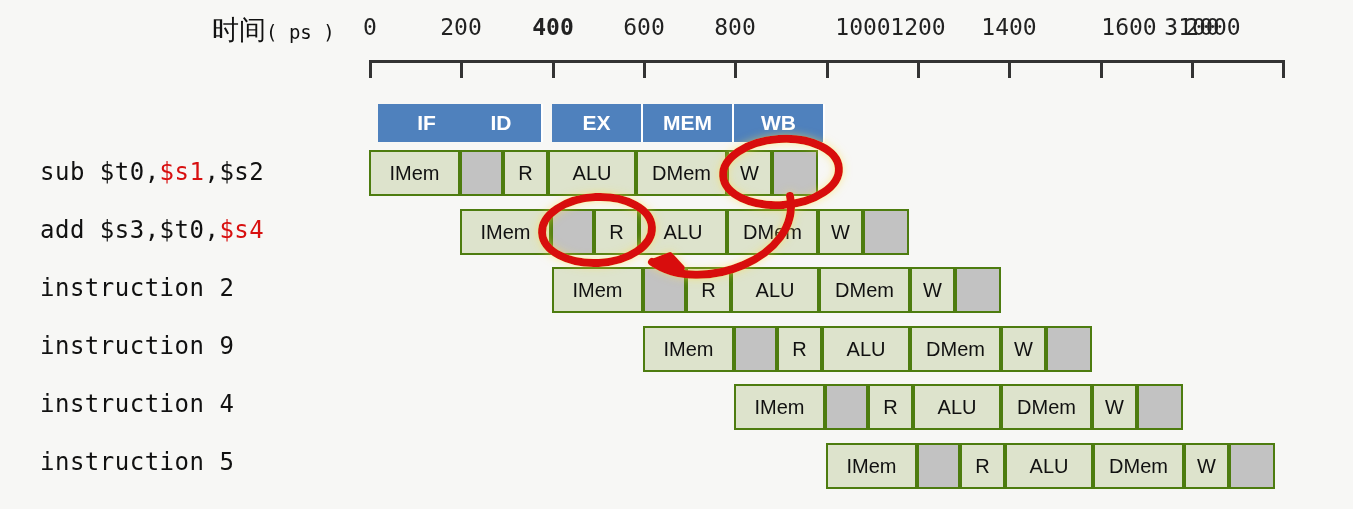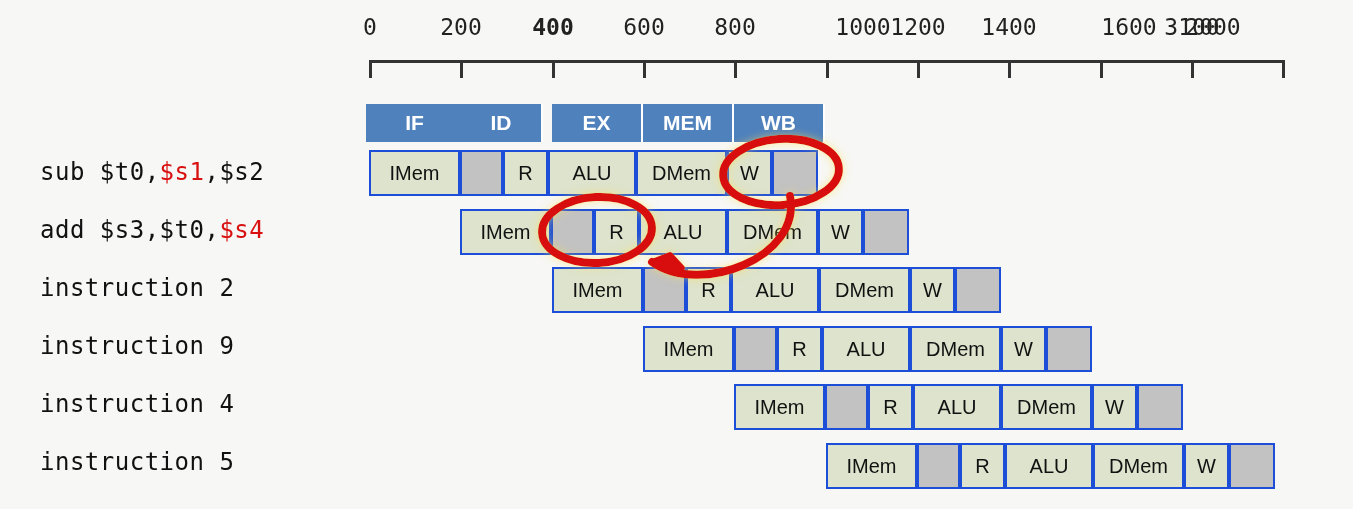--- a/index.html
+++ b/index.html
@@ -55,36 +55,37 @@
     display:flex; align-items:center; justify-content:center;
     box-sizing:border-box;
     border-right:2px solid #ffffff;
   }
 
   
   .pipe-row{position:absolute; height:46px;}
   .cell{
     position:absolute; top:0; height:46px;
     box-sizing:border-box;
-    border:2px solid #1d4ed8;
+    border:2px solid #4d7c0f;
     display:flex; align-items:center; justify-content:center;
     font-size:20px; color:#111;
     background:#dde3cc;
     margin-left:-1px;
   }
   .cell.gray{background:#c2c2c2;}
 
   
   #annot{position:absolute;left:0;top:0;width:1353px;height:509px;pointer-events:none;}
 </style>
 </head>
 <body>
 
 <div id="stage">
 
+  <div class="axis-title"><span>时间</span><span class="unit">( ps )</span></div>
 
   <div id="tick-labels">
       <div class="tick-label" style="left: 370px;">0</div>
       <div class="tick-label" style="left: 461px;">200</div>
       <div class="tick-label" style="left: 553px; font-weight: bold;">400</div>
       <div class="tick-label" style="left: 644px;">600</div>
       <div class="tick-label" style="left: 735px;">800</div>
       <div class="tick-label" style="left: 827px; margin-left: 36px;">1000</div>
       <div class="tick-label" style="left: 918px;">1200</div>
       <div class="tick-label" style="left: 1009px;">1400</div>
@@ -101,21 +102,21 @@
       <div class="tick" style="left: 734px;"></div>
       <div class="tick" style="left: 826px;"></div>
       <div class="tick" style="left: 917px;"></div>
       <div class="tick" style="left: 1008px;"></div>
       <div class="tick" style="left: 1100px;"></div>
       <div class="tick" style="left: 1191px;"></div>
       <div class="tick" style="left: 1282px;"></div>
     </div>
 
   <div id="stage-headers">
-      <div class="stage-hdr" style="left: 366px; width: 99px;">IF</div>
+      <div class="stage-hdr" style="left: 378px; width: 99px;">IF</div>
       <div class="stage-hdr" style="left: 461px; width: 82px;">ID</div>
       <div class="stage-hdr" style="left: 552px; width: 91px;">EX</div>
       <div class="stage-hdr" style="left: 643px; width: 91px;">MEM</div>
       <div class="stage-hdr" style="left: 734px; width: 91px;">WB</div>
     </div>
 
   <div id="instr-labels">
       <div class="instr-label" style="top: 158px;"><span>sub $t0</span>,<span class="hl">$s1</span>,<span>$s2</span></div>
       <div class="instr-label" style="top: 216px;"><span>add $s3</span>,<span>$t0</span>,<span class="hl">$s4</span></div>
       <div class="instr-label" style="top: 274px;">instruction 2</div>

